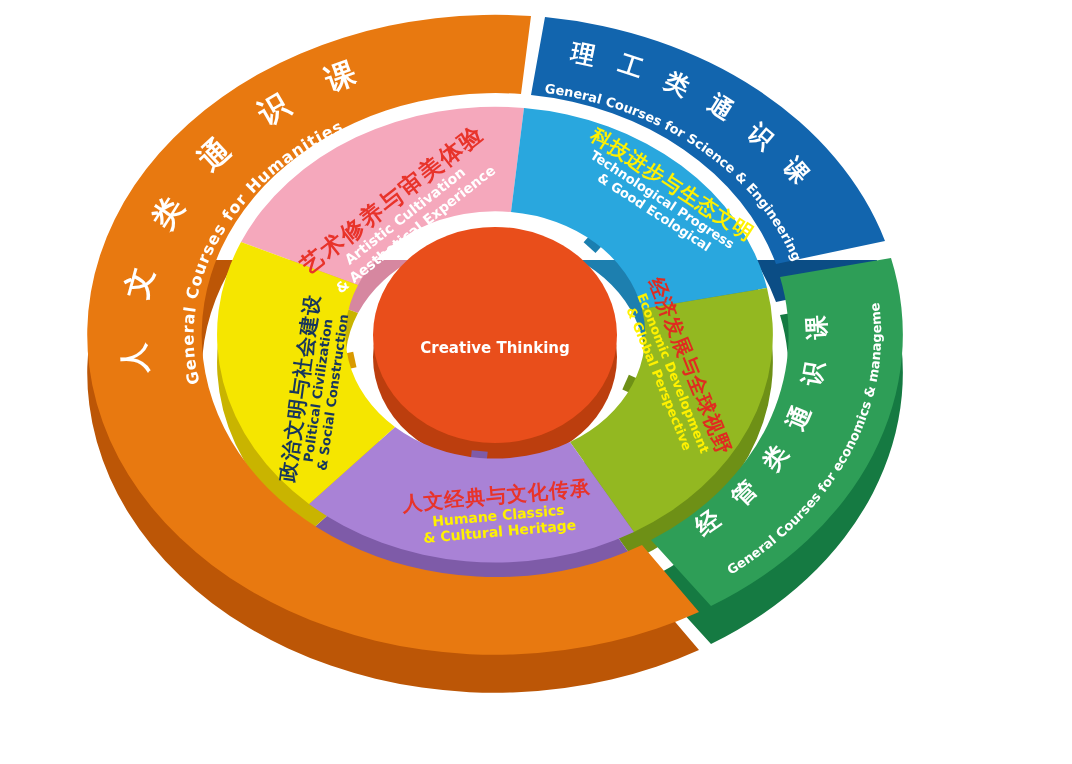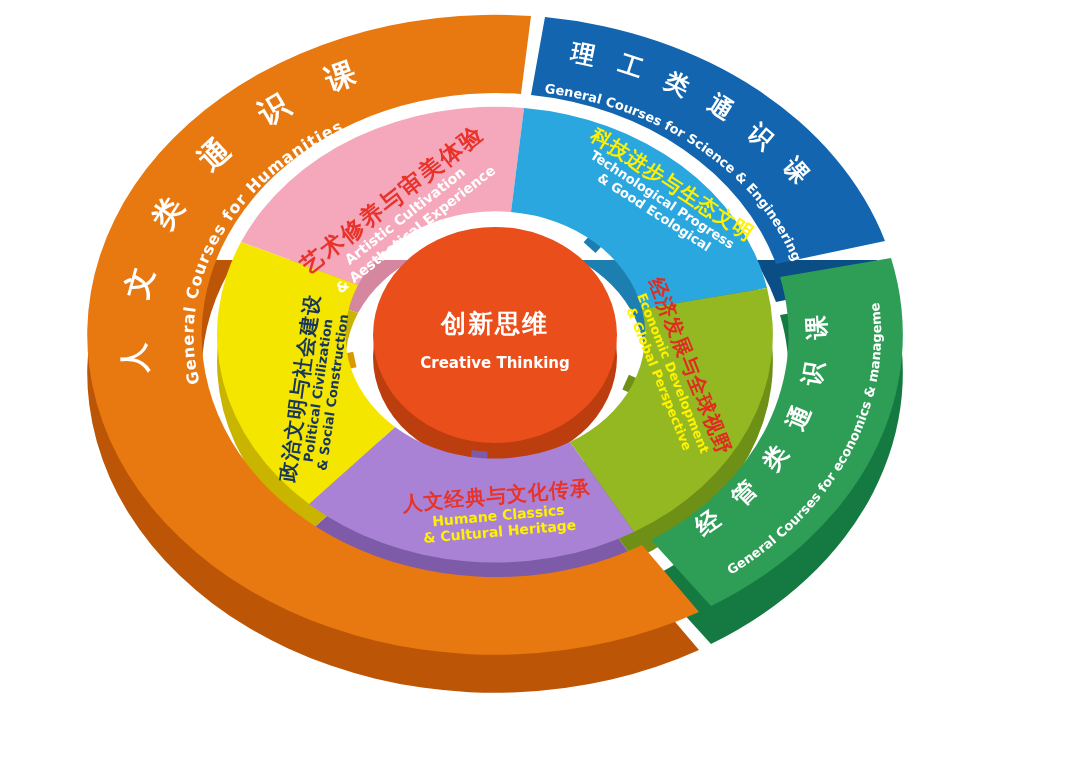--- a/index.html
+++ b/index.html
@@ -131,17 +131,16 @@
     <div class="en">&amp; Cultural Heritage</div>
   </div>
 
   <div class="label lbl-pol">
     <div class="zh">政治文明与社会建设</div>
     <div class="en">Political Civilization</div>
     <div class="en">&amp; Social Construction</div>
   </div>
 
   <div class="label lbl-center">
-    <div class="zh">创新思维</div>
     <div class="en" style="margin-top:16px;">Creative Thinking</div>
   </div>
 
 </div>
 
 </body></html>

